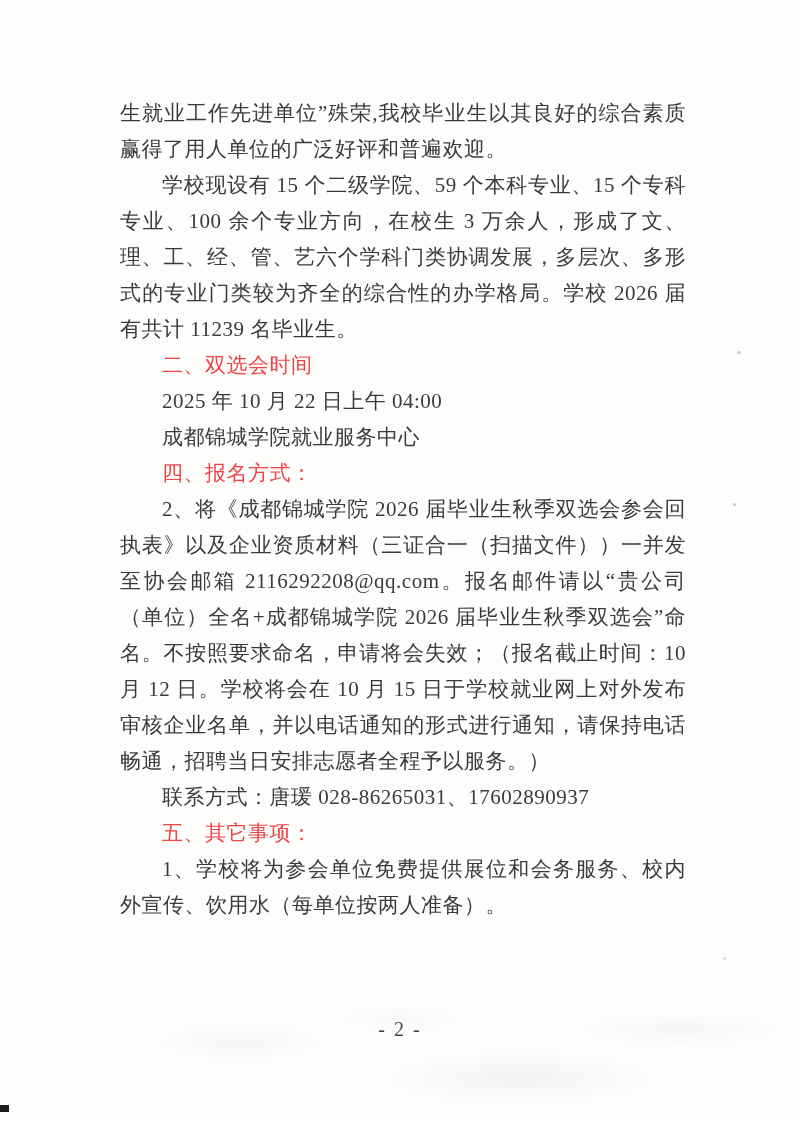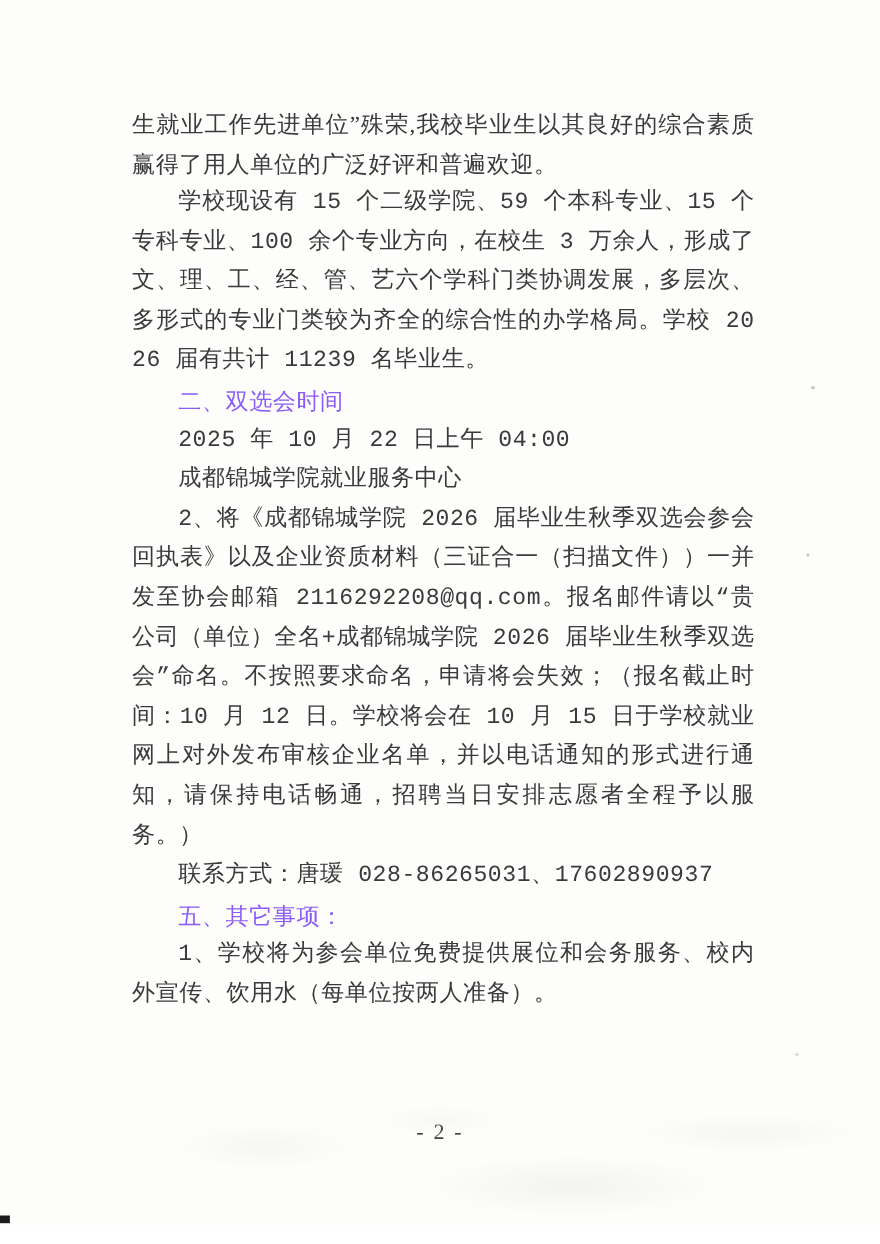--- a/index.html
+++ b/index.html
@@ -60,30 +60,30 @@
     line-height: 36px;
     letter-spacing: 0.5px;
   }
   .doc p, .doc h3 {
     margin: 0;
     padding: 0;
     font-size: 21px;
     line-height: 36px;
     font-weight: normal;
   }
-  .ind { text-indent: 2em; font-family: Liberation Mono, monospace; }
+  .ind { text-indent: 2em; }
   .just {
     text-align: justify;
     text-justify: inter-character;
     word-break: break-all;
   }
   .heading {
     font-weight: bold;
     text-indent: 2em;
-    color: #8b5cf6;
+    color: #ef4444;
   }
   .pagenum {
     position: absolute;
     left: 0;
     width: 800px;
     top: 1018px;
     text-align: center;
     font-size: 20px;
     letter-spacing: 2px;
     color: #444444;
@@ -100,20 +100,21 @@
 
     <p class="ind just">学校现设有 15 个二级学院、59 个本科专业、15 个专科专业、100 余个专业方向，在校生 3 万余人，形成了文、理、工、经、管、艺六个学科门类协调发展，多层次、多形式的专业门类较为齐全的综合性的办学格局。学校 2026 届有共计 11239 名毕业生。</p>
 
     <h3 class="heading">二、双选会时间</h3>
 
     <p class="ind">2025 年 10 月 22 日上午 04:00</p>
 
 
     <p class="ind">成都锦城学院就业服务中心</p>
 
+    <h3 class="heading">四、报名方式：</h3>
 
 
     <p class="ind just">2、将《成都锦城学院 2026 届毕业生秋季双选会参会回执表》以及企业资质材料（三证合一（扫描文件））一并发至协会邮箱 2116292208@qq.com。报名邮件请以“贵公司（单位）全名+成都锦城学院 2026 届毕业生秋季双选会”命名。不按照要求命名，申请将会失效；（报名截止时间：10 月 12 日。学校将会在 10 月 15 日于学校就业网上对外发布审核企业名单，并以电话通知的形式进行通知，请保持电话畅通，招聘当日安排志愿者全程予以服务。）</p>
 
     <p class="ind">联系方式：唐瑗 028-86265031、17602890937</p>
 
     <h3 class="heading">五、其它事项：</h3>
 
     <p class="ind just">1、学校将为参会单位免费提供展位和会务服务、校内外宣传、饮用水（每单位按两人准备）。</p>
 

